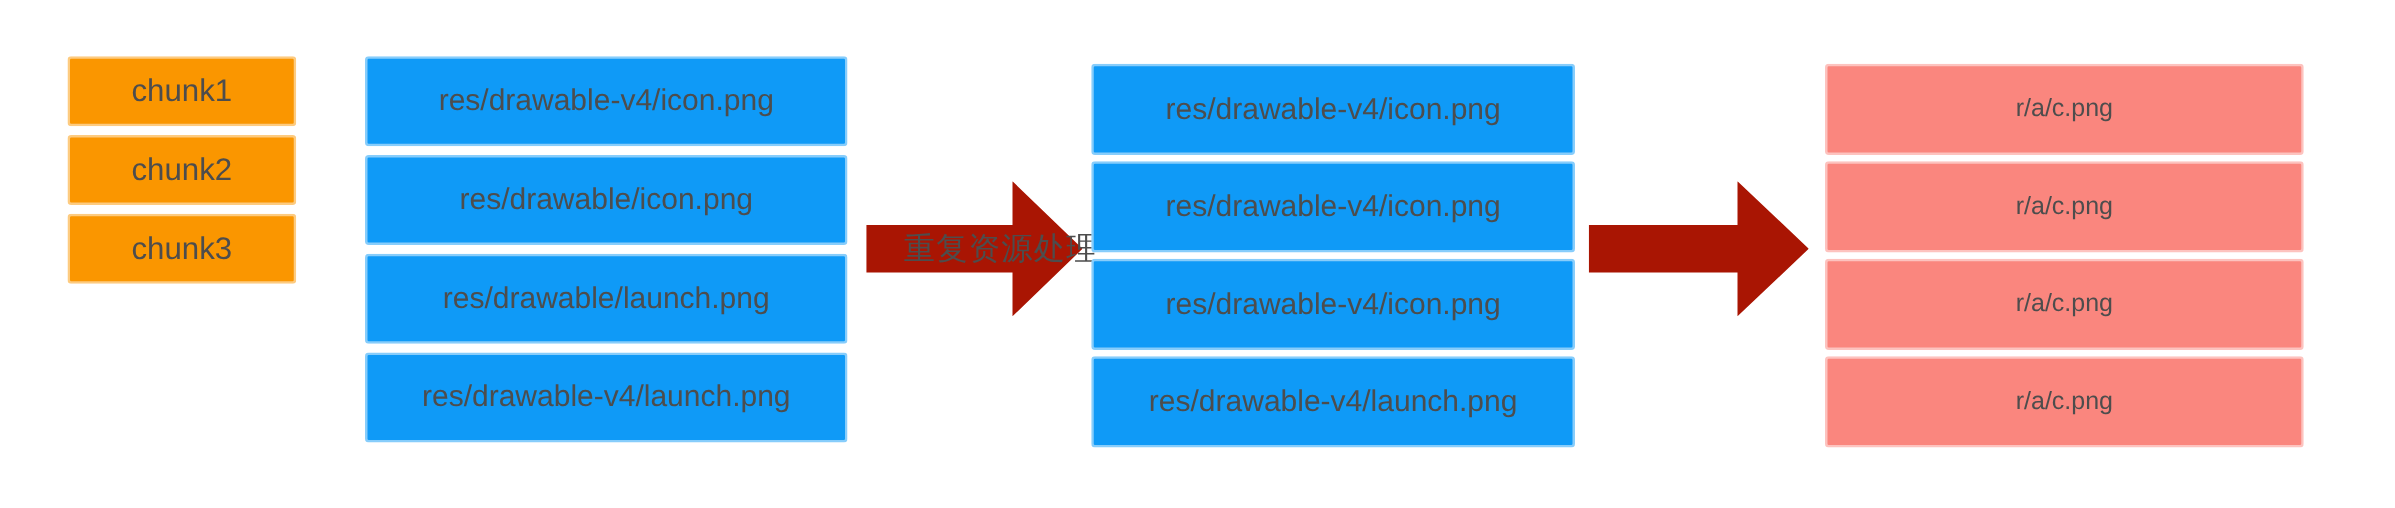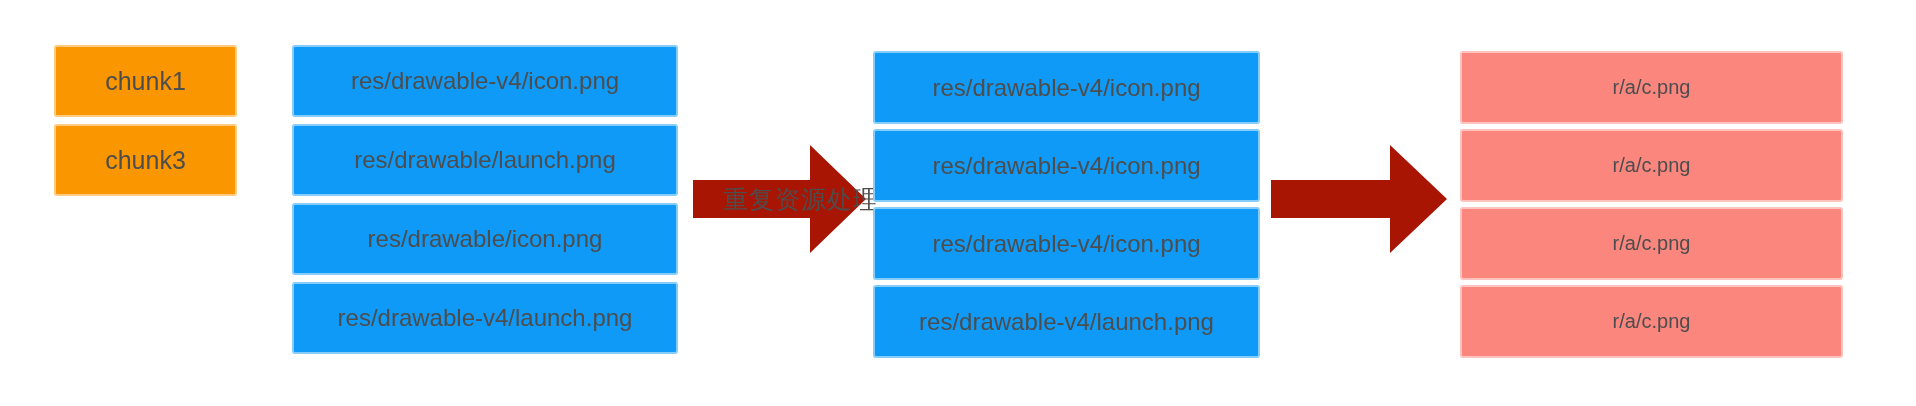--- a/index.html
+++ b/index.html
@@ -13,21 +13,21 @@
   .col{position:absolute;display:flex;flex-direction:column;}
   .box{
     display:flex;align-items:center;justify-content:center;
     color:var(--text-dark);
     box-sizing:border-box;
     border:2px solid rgba(255,255,255,0.5);
     border-radius:3px;
     text-align:center;
   }
   .col-chunks{left:54px;top:45px;width:183px;gap:7px;}
-  .col-chunks .box{height:72px;background:var(--chunk-fill);font-size:25px;}
+  .col-chunks .box{height:56px;background:var(--chunk-fill);font-size:25px;}
   .col-before{left:292px;top:45px;width:386px;gap:7px;}
   .col-before .box{height:72px;background:var(--resource-fill);font-size:24px;}
   .col-deduped{left:873px;top:51px;width:387px;gap:5px;}
   .col-deduped .box{height:73px;background:var(--resource-fill);font-size:24px;}
   .col-obfuscated{left:1460px;top:51px;width:383px;gap:5px;}
   .col-obfuscated .box{height:73px;background:var(--obfuscated-fill);font-size:20px;}
   .arrow{position:absolute;top:145px;height:108px;}
   .arrow-1{left:693px;width:173px;}
   .arrow-2{left:1271px;width:176px;}
   .arrow svg{display:block;width:100%;height:100%;}
@@ -42,27 +42,28 @@
     margin-left:30px;
   }
 </style>
 </head>
 <body>
 
 <div class="canvas">
 
   <div class="col col-chunks">
       <div class="box">chunk1</div>
+      <div class="box">chunk2</div>
       <div class="box">chunk3</div>
     </div>
 
   <div class="col col-before">
       <div class="box">res/drawable-v4/icon.png</div>
+      <div class="box">res/drawable/icon.png</div>
       <div class="box">res/drawable/launch.png</div>
-      <div class="box">res/drawable/icon.png</div>
       <div class="box">res/drawable-v4/launch.png</div>
     </div>
 
   <div class="arrow arrow-1">
     <svg viewBox="0 0 173 108" preserveAspectRatio="none">
       <polygon points="0,35 117,35 117,0 173,54 117,108 117,73 0,73" style="fill:var(--arrow-fill)"></polygon>
     </svg>
     <div class="arrow-label">重复资源处理</div>
   </div>
 

